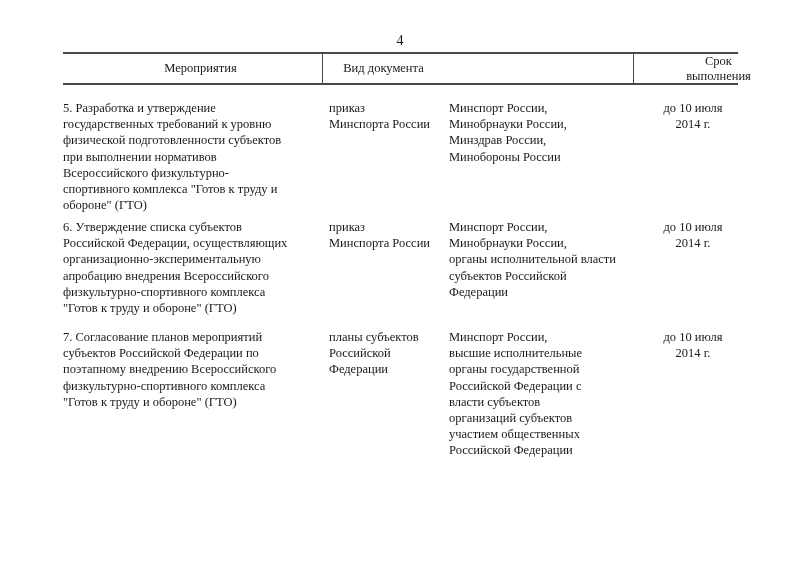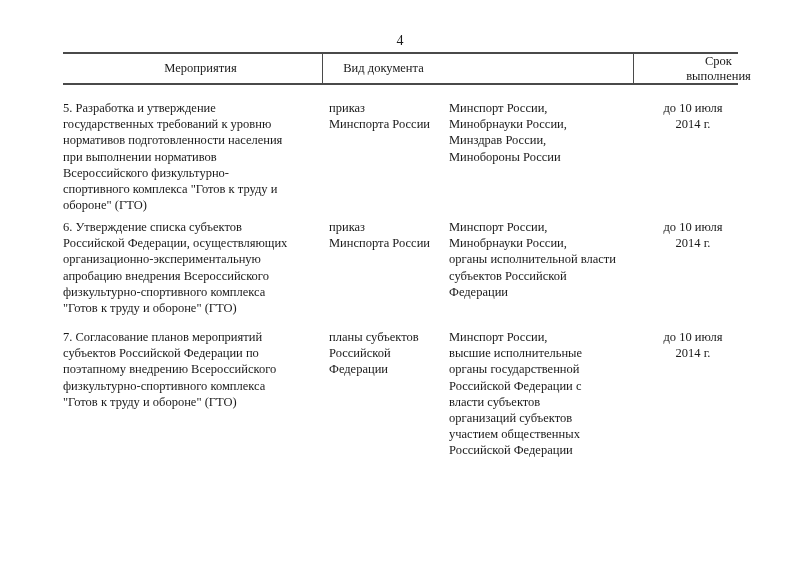--- a/index.html
+++ b/index.html
@@ -38,21 +38,21 @@
       <span class="line">выполнения</span>
     </div>
   </div>
 </div>
 
 <div id="rows-container">
     <div class="row" style="top: 100px;">
       <div class="c1">
         <span class="line"><span class="num">5.</span> <span>Разработка и утверждение</span></span>
         <span class="line">государственных требований к уровню</span>
-        <span class="line">нормативов подготовленности населения</span>
+        <span class="line">физической подготовленности субъектов</span>
         <span class="line">при выполнении нормативов</span>
         <span class="line">Всероссийского физкультурно-</span>
         <span class="line">спортивного комплекса "Готов к труду и</span>
         <span class="line">обороне" (ГТО)</span>
       </div>
       <div class="c2">
         <span class="line">приказ</span>
         <span class="line">Минспорта России</span>
       </div>
       <div class="c3">

